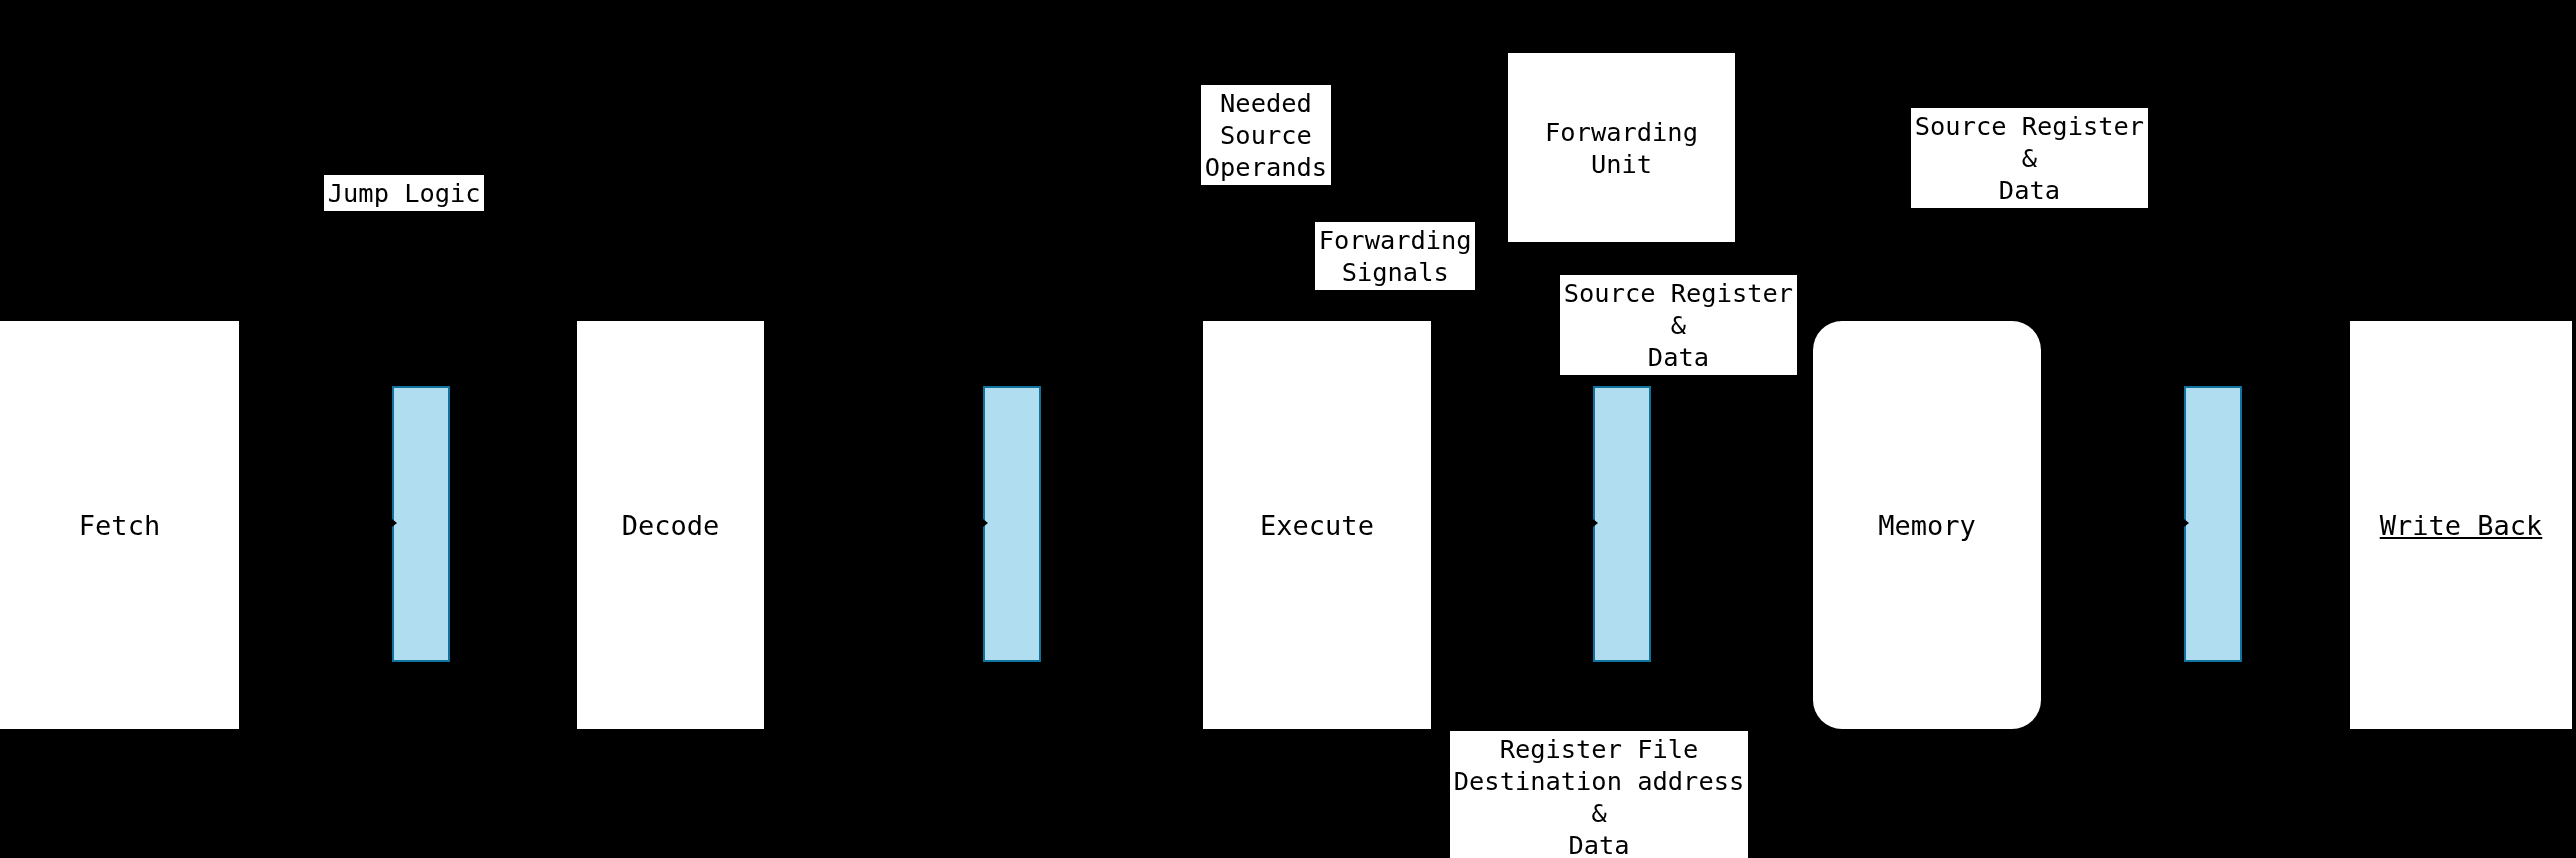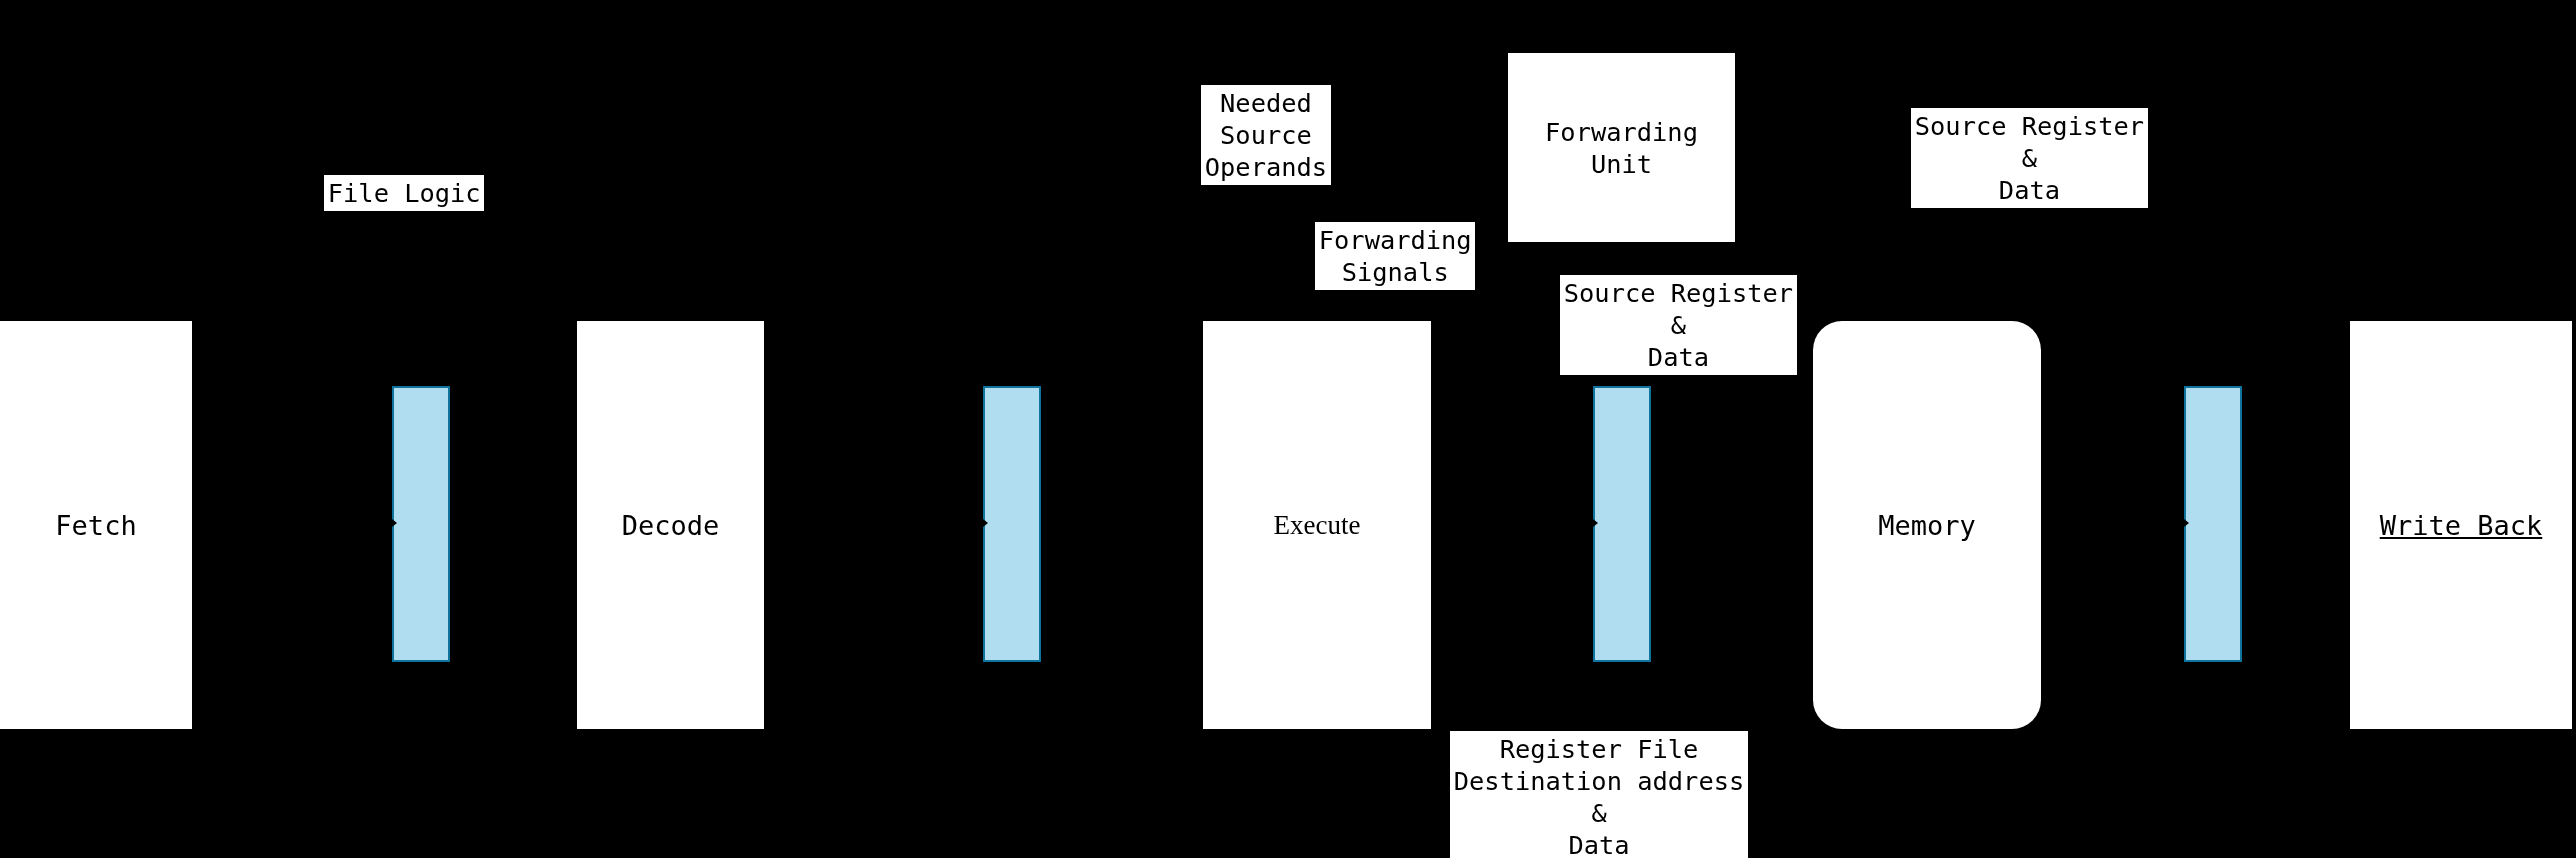--- a/index.html
+++ b/index.html
@@ -23,23 +23,23 @@
     position:absolute;
     top:321px;
     height:408px;
     background:var(--box-fill);
     display:flex;
     align-items:center;
     justify-content:center;
     font-size:27px;
     white-space:nowrap;
   }
-  .stage-fetch     {left:0px;    width:192px;}
+  .stage-fetch     {left:0px;    width:239px;}
   .stage-decode    {left:577px;  width:187px;}
-  .stage-execute   {left:1203px; width:228px;font-family:Liberation Serif, serif;}
+  .stage-execute   {left:1203px; width:228px;}
   .stage-memory    {left:1813px; width:228px;border-radius:29px;}
   .stage-writeback {left:2350px; width:222px;text-decoration:underline;}
 
   
   .reg{
     position:absolute;
     top:386px;
     height:276px;
     width:58px;
     background:var(--reg-fill);
@@ -122,21 +122,21 @@
 </div>
 <div class="reg reg-4">
   <span class="tip"></span>
 </div>
 
 <div class="fwd-unit">
   <span>Forwarding
 Unit</span>
 </div>
 
-<div class="label label-jump-logic">File Logic</div>
+<div class="label label-jump-logic">Jump Logic</div>
 
 <div class="label label-needed-operands">Needed
 Source
 Operands</div>
 
 <div class="label label-fwd-signals">Forwarding
 Signals</div>
 
 <div class="label label-src-reg-upper">Source Register
 &amp;

